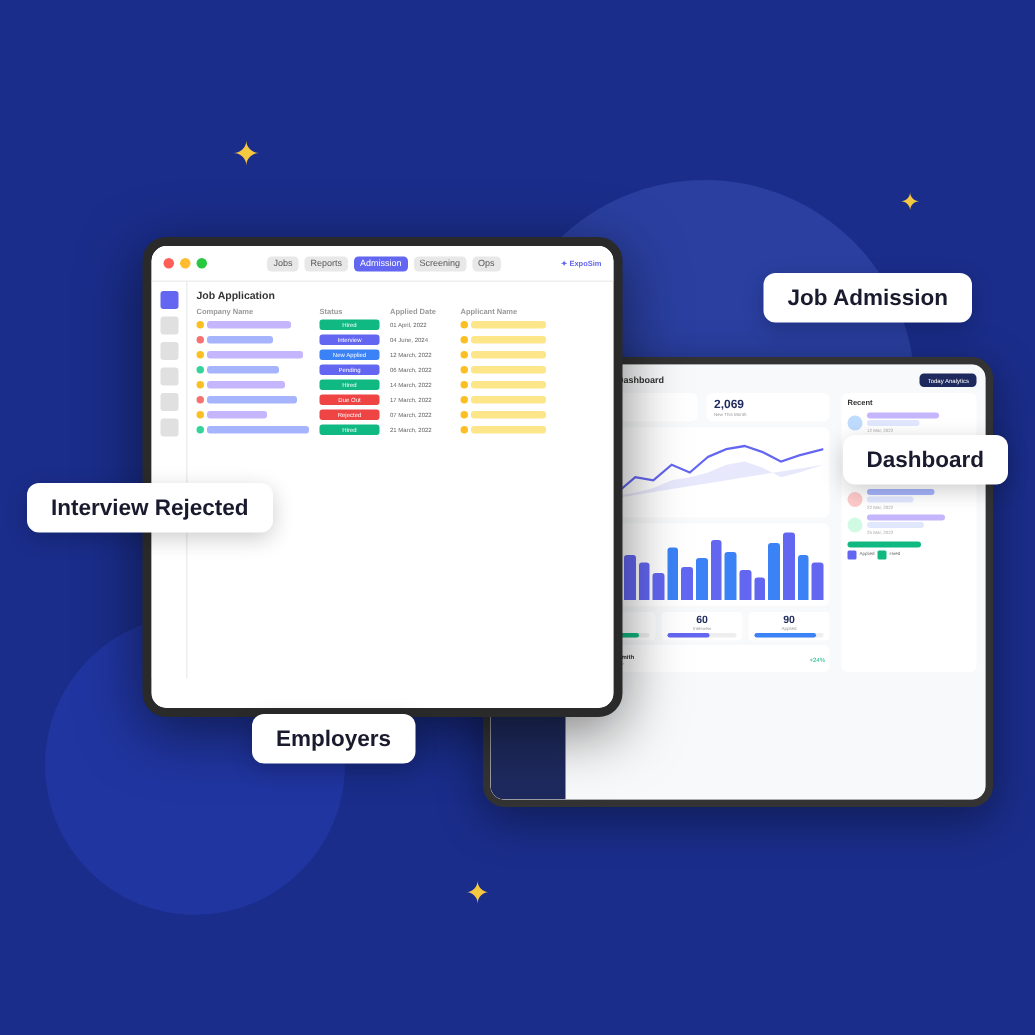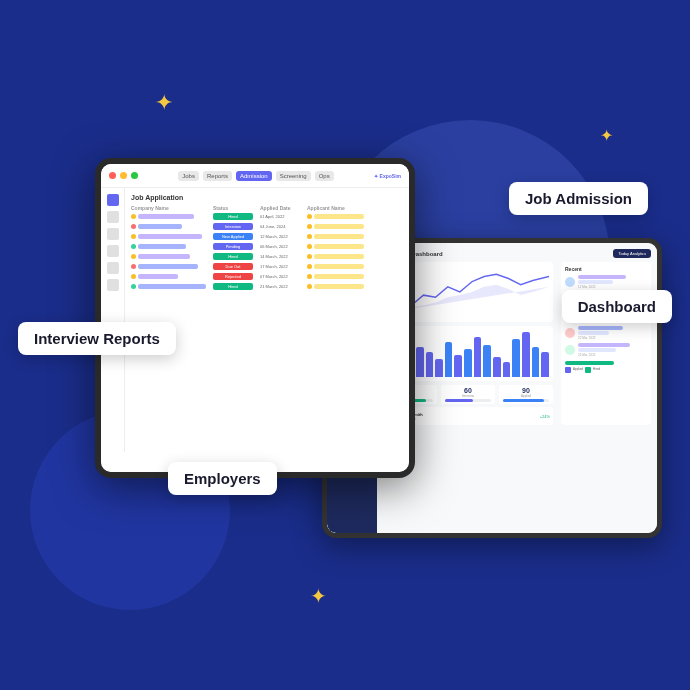--- a/index.html
+++ b/index.html
@@ -56,21 +56,21 @@
     .callout::after {
       content: '';
       position: absolute;
       width: 10px;
       height: 10px;
       background: white;
     }
     .callout-job { top: 182px; right: 42px; }
     .callout-analytics { top: 290px; right: 18px; }
     .callout-interview { top: 322px; left: 18px; }
-    .callout-employers { bottom: 195px; left: 168px; }
+    .callout-employers { bottom: 181px; left: 168px; }
 
     
     .tablet-1 {
       position: absolute;
       left: 95px;
       top: 158px;
       width: 320px;
       height: 320px;
       background: #f5f5f5;
       border-radius: 16px;
@@ -390,21 +390,21 @@
 
 <div class="callout callout-job">
   <span>Job Admission</span>
 </div>
 
 <div class="callout callout-analytics">
   <span>Dashboard</span>
 </div>
 
 <div class="callout callout-interview">
-  <span>Interview  Reports</span>
+  <span>Interview  Rejected</span>
 </div>
 
 <div class="callout callout-employers">
   <span>Employers</span>
 </div>
 
 <div class="tablet-1">
   <div class="tablet-1-inner">
 
     <div class="tab-bar">
@@ -565,20 +565,30 @@
     <div class="main-t2">
 
       <div class="analytics-header">
         <div class="analytics-title">Analytics Dashboard</div>
         <div class="analytics-btn">Today Analytics</div>
       </div>
 
       <div style="display:flex;gap:4px;">
         <div style="flex:1;">
 
+          <div class="stats-row">
+            <div class="stat-card">
+              <div class="stat-val">6,781</div>
+              <div class="stat-lbl">Total Applications</div>
+            </div>
+            <div class="stat-card">
+              <div class="stat-val">2,069</div>
+              <div class="stat-lbl">New This Month</div>
+            </div>
+          </div>
 
           <div class="chart-area">
             <svg width="100%" height="100%" viewBox="0 0 200 50" preserveAspectRatio="none">
               <polyline points="0,40 15,35 30,38 45,28 60,30 75,20 90,25 105,15 120,10 135,8 150,12 165,18 180,14 200,10" fill="none" stroke="#6366f1" stroke-width="1.5"></polyline>
               <polyline points="0,45 15,42 30,40 45,38 60,35 75,30 90,28 105,25 120,20 135,18 150,22 165,28 180,25 200,20" fill="rgba(99,102,241,0.15)" stroke="none"></polyline>
             </svg>
           </div>
 
           <div class="bar-chart" id="bar-chart-container">
           <div class="bar" style="height: 15px; background: rgb(99, 102, 241);"></div>

